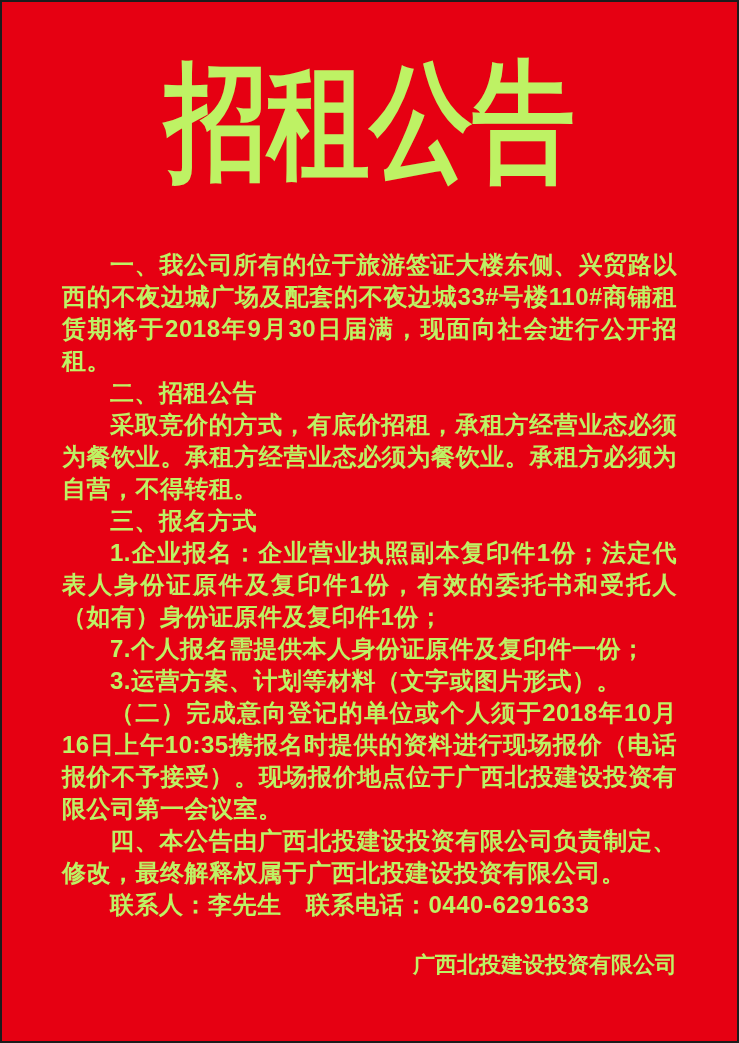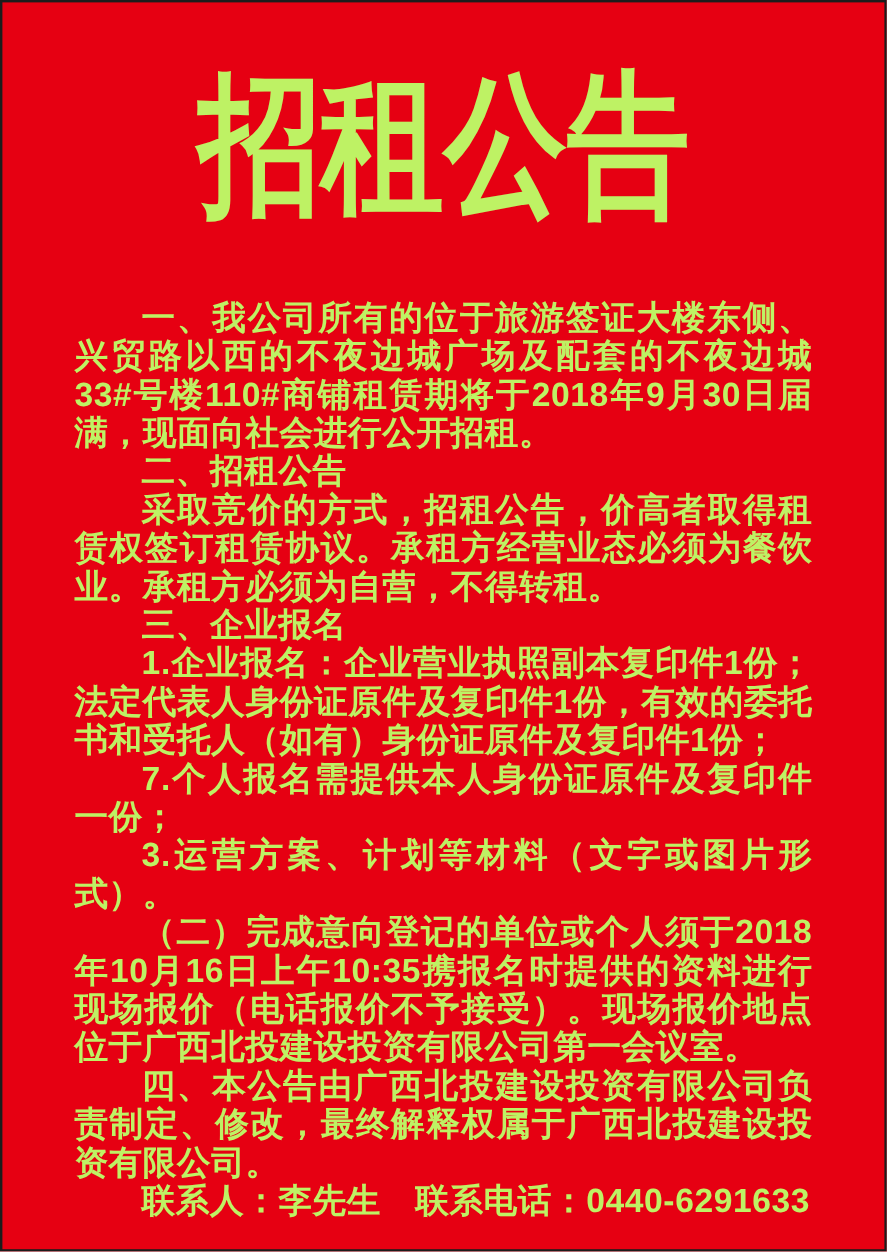--- a/index.html
+++ b/index.html
@@ -27,21 +27,21 @@
     white-space: nowrap;
   }
   .title-inner {
     display: inline-block;
     transform: scaleX(0.8);
     transform-origin: center;
   }
   .body {
     margin-top: 56px;
     padding: 0 60px;
-    font-size: 28px;
+    font-size: 24px;
     font-weight: bold;
     line-height: 32px;
     text-align: justify;
     letter-spacing: 0.5px;
   }
   .para {
     margin: 0;
     text-indent: 2em;
   }
   .signature {
@@ -56,22 +56,22 @@
 </head>
 <body>
 
 <div class="page" style="background: rgb(230, 0, 18); border-color: rgb(28, 28, 28); color: #bef264;">
 
   <h1 class="title"><span class="title-inner">招租公告</span></h1>
 
   <div class="body">
     <p class="para">一、我公司所有的位于旅游签证大楼东侧、兴贸路以西的不夜边城广场及配套的不夜边城33#号楼110#商铺租赁期将于2018年9月30日届满，现面向社会进行公开招租。</p>
     <p class="para">二、招租公告</p>
-    <p class="para">采取竞价的方式，招租公告，价高者取得租赁权签订租赁协议。承租方经营业态必须为餐饮业。承租方必须为自营，不得转租。</p>
-    <p class="para">三、企业报名</p>
+    <p class="para">采取竞价的方式，有底价招租，承租方经营业态必须为餐饮业。承租方经营业态必须为餐饮业。承租方必须为自营，不得转租。</p>
+    <p class="para">三、报名方式</p>
     <p class="para">1.企业报名：企业营业执照副本复印件1份；法定代表人身份证原件及复印件1份，有效的委托书和受托人（如有）身份证原件及复印件1份；</p>
     <p class="para">7.个人报名需提供本人身份证原件及复印件一份；</p>
     <p class="para">3.运营方案、计划等材料（文字或图片形式）。</p>
     <p class="para">（二）完成意向登记的单位或个人须于2018年10月16日上午10:35携报名时提供的资料进行现场报价（电话报价不予接受）。现场报价地点位于广西北投建设投资有限公司第一会议室。</p>
     <p class="para">四、本公告由广西北投建设投资有限公司负责制定、修改，最终解释权属于广西北投建设投资有限公司。</p>
     <p class="para">联系人：李先生　联系电话：0440-6291633</p>
   </div>
 
   <div class="signature">
     <div>广西北投建设投资有限公司</div>

